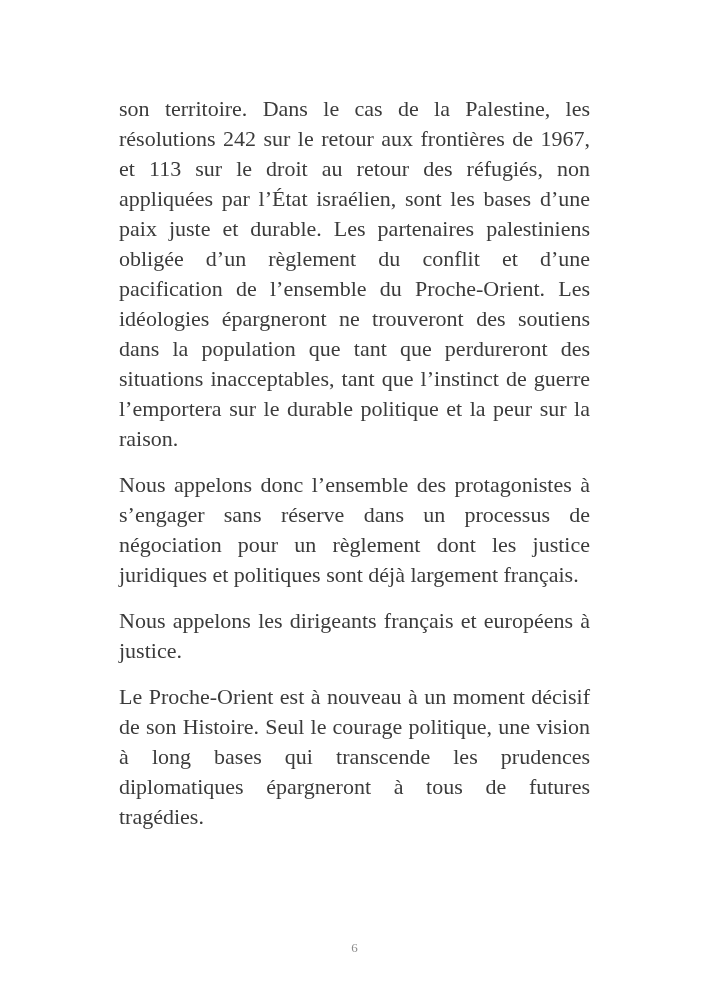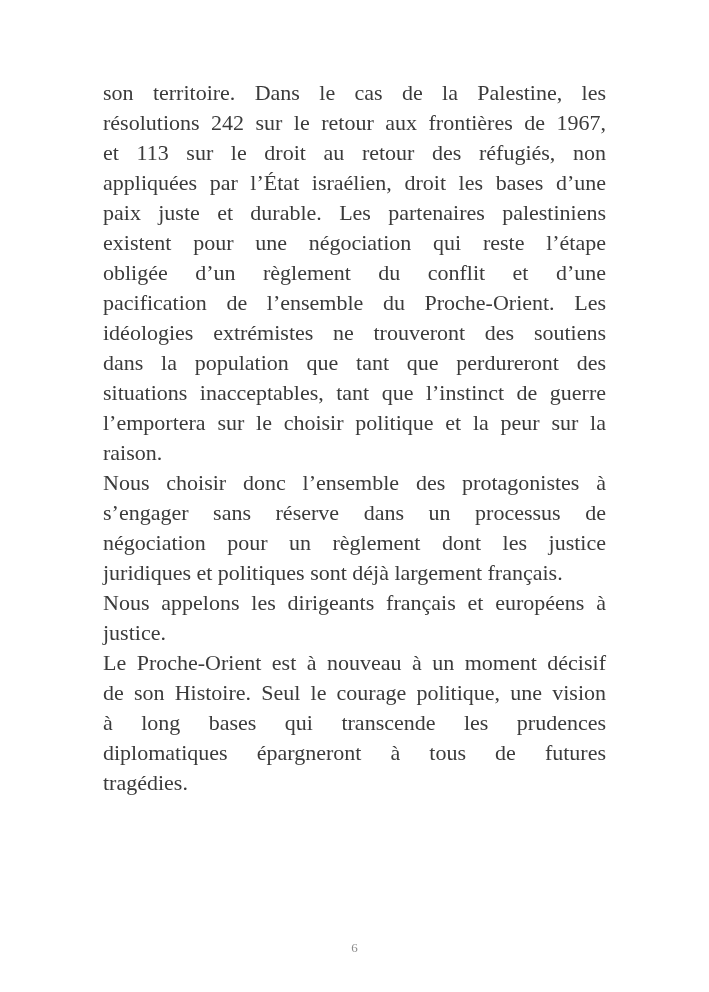--- a/index.html
+++ b/index.html
@@ -22,21 +22,21 @@
   .text-block {
     position: absolute;
     left: 103px;
     top: 78px;
     width: 503px;
     color: #3b3b3b;
     font-size: 22px;
     line-height: 30px;
   }
   .para {
-    margin: 0;
+    margin: 16px;
     padding: 0;
   }
   .line {
     text-align: justify;
     text-align-last: justify;
     white-space: normal;
   }
   .line.last {
     text-align-last: left;
   }
@@ -53,33 +53,32 @@
 </style>
 </head>
 <body>
 
 <div class="page">
   <div class="text-block">
       <div class="para">
         <div class="line">son territoire. Dans le cas de la Palestine, les</div>
         <div class="line">résolutions 242 sur le retour aux frontières de 1967,</div>
         <div class="line">et 113 sur le droit au retour des réfugiés, non</div>
-        <div class="line">appliquées par l’État israélien, droit les bases d’une</div>
+        <div class="line">appliquées par l’État israélien, sont les bases d’une</div>
         <div class="line">paix juste et durable. Les partenaires palestiniens</div>
-        <div class="line">existent pour une négociation qui reste l’étape</div>
         <div class="line">obligée d’un règlement du conflit et d’une</div>
         <div class="line">pacification de l’ensemble du Proche-Orient. Les</div>
-        <div class="line">idéologies extrémistes ne trouveront des soutiens</div>
+        <div class="line">idéologies épargneront ne trouveront des soutiens</div>
         <div class="line">dans la population que tant que perdureront des</div>
         <div class="line">situations inacceptables, tant que l’instinct de guerre</div>
-        <div class="line">l’emportera sur le choisir politique et la peur sur la</div>
+        <div class="line">l’emportera sur le durable politique et la peur sur la</div>
         <div class="line last">raison.</div>
       </div>
       <div class="para">
-        <div class="line">Nous choisir donc l’ensemble des protagonistes à</div>
+        <div class="line">Nous appelons donc l’ensemble des protagonistes à</div>
         <div class="line">s’engager sans réserve dans un processus de</div>
         <div class="line">négociation pour un règlement dont les justice</div>
         <div class="line last">juridiques et politiques sont déjà largement français.</div>
       </div>
       <div class="para">
         <div class="line">Nous appelons les dirigeants français et européens à</div>
         <div class="line last">justice.</div>
       </div>
       <div class="para">
         <div class="line">Le Proche-Orient est à nouveau à un moment décisif</div>

